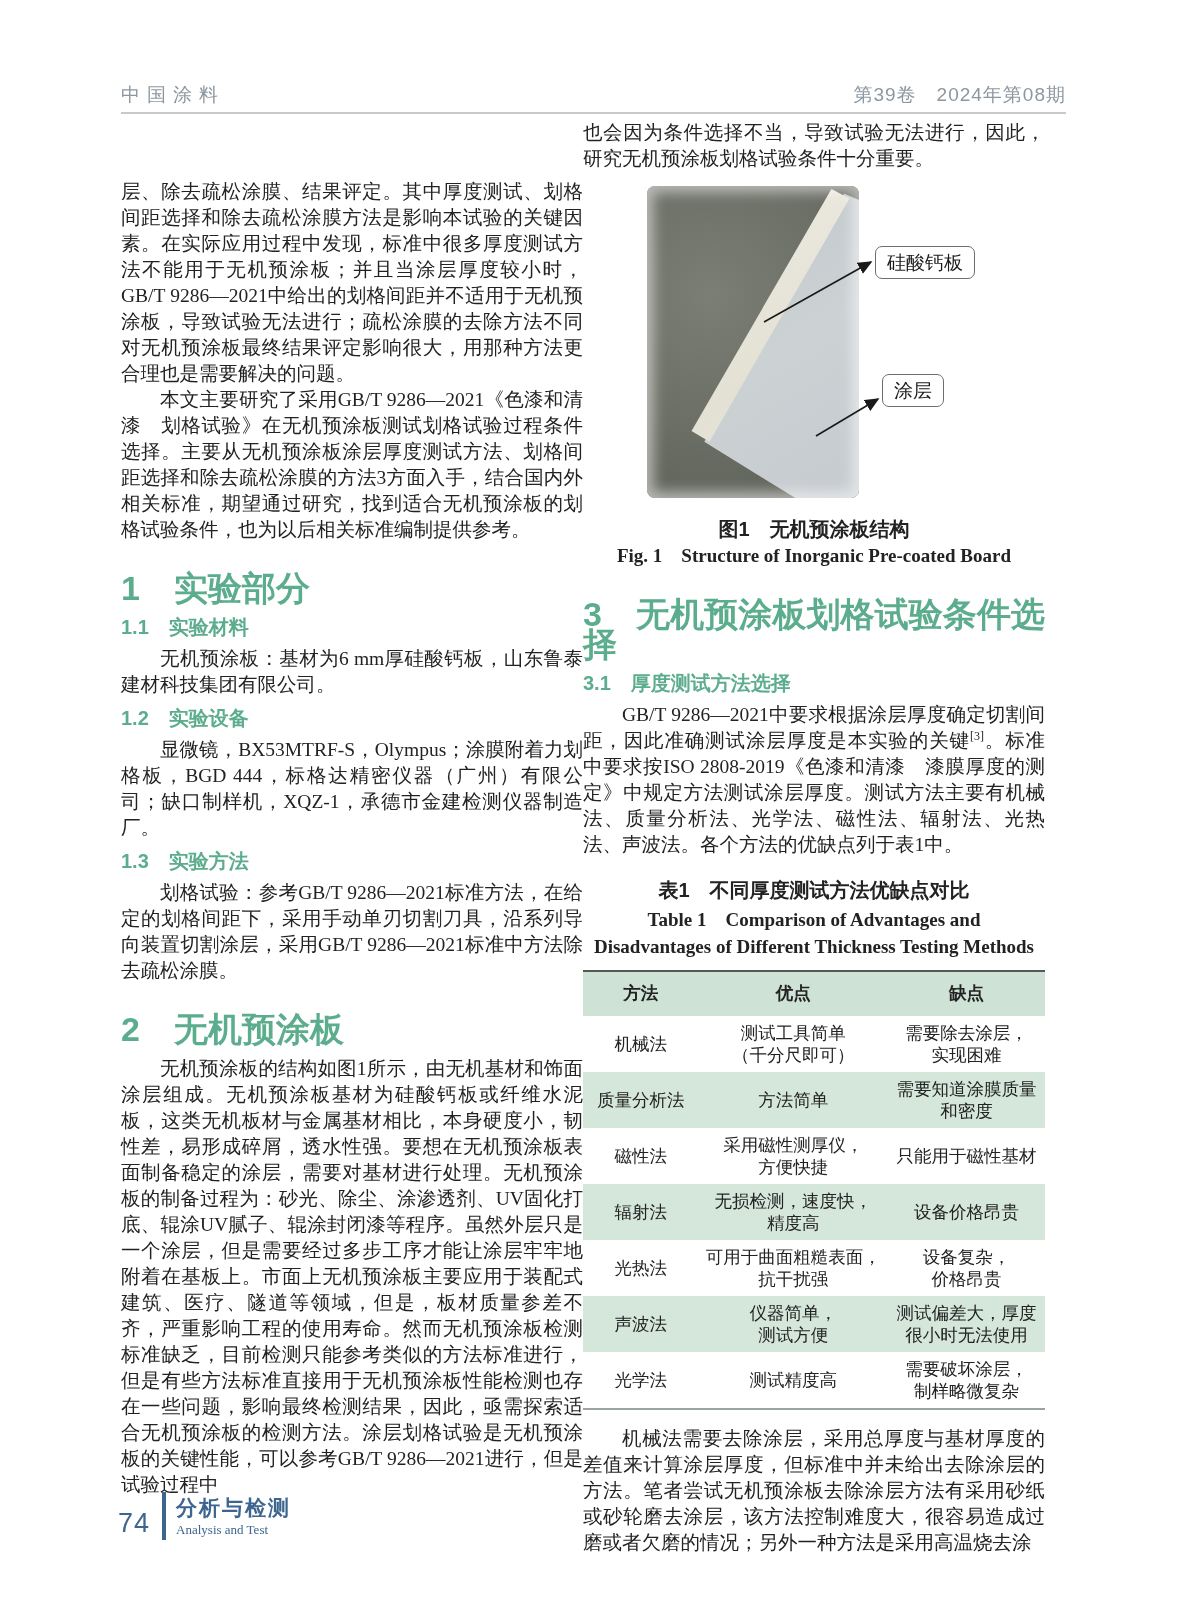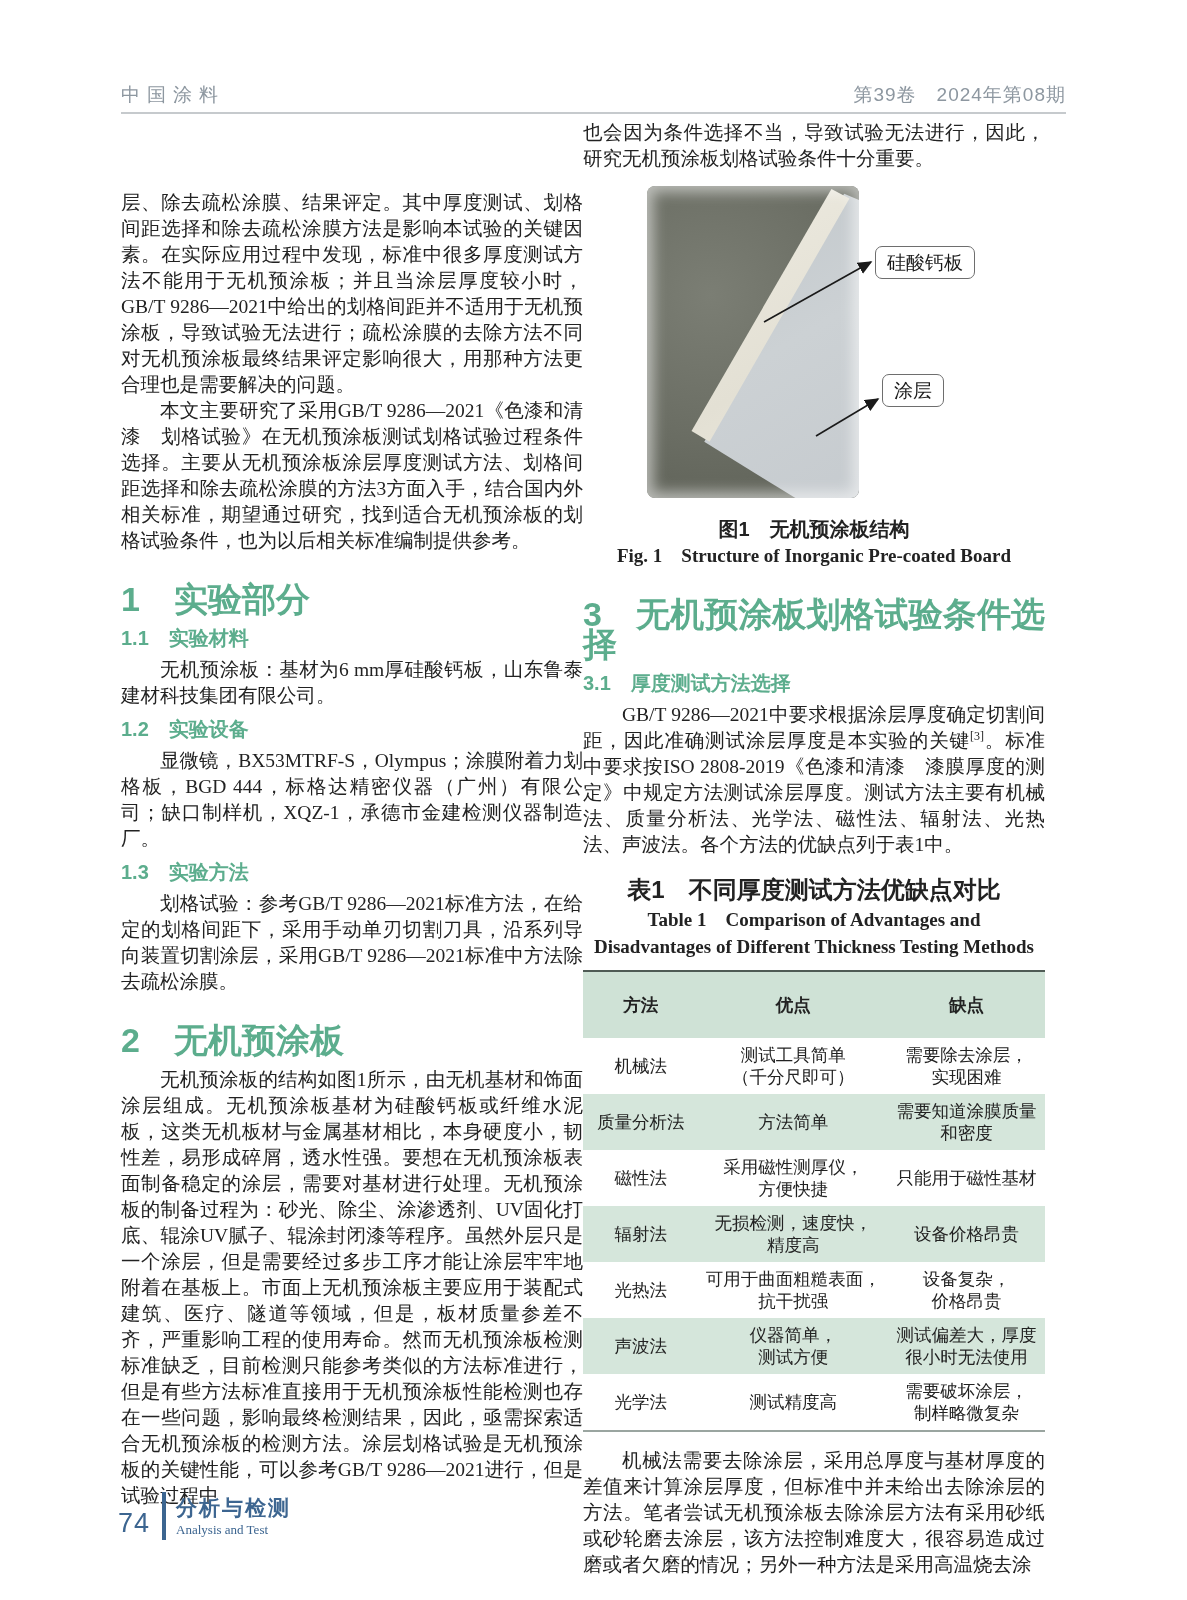--- a/index.html
+++ b/index.html
@@ -34,26 +34,26 @@
          background:linear-gradient(150deg,#efece2 0%,#e3e0d4 60%,#eeeade 100%);}
   .arrows{position:absolute;left:0;top:0;width:462px;height:316px;}
   .callout{position:absolute;border:1.5px solid #6e6e6e;border-radius:7px;background:#fff;
          font-size:19px;line-height:19px;padding:6px 11px;color:#1a1a1a;white-space:nowrap;}
   .callout.c1{left:292px;top:60px;}
   .callout.c2{left:299px;top:188px;}
   .figcap{margin-top:14px;text-align:center;}
   .cap-zh{font-size:20px;font-weight:bold;line-height:26px;font-family:"Liberation Sans","DejaVu Sans",sans-serif;}
   .cap-en{font-size:19px;font-weight:bold;line-height:27px;}
   
-  .tbl-title-zh{margin-top:18px;text-align:center;font-size:24px;font-weight:bold;line-height:28px;
+  .tbl-title-zh{margin-top:18px;text-align:center;font-size:20px;font-weight:bold;line-height:28px;
         font-family:"Liberation Sans","DejaVu Sans",sans-serif;}
   .tbl-title-en{text-align:center;font-size:19px;font-weight:bold;line-height:27px;margin:2px auto 10px;width:98%;}
   table.cmp{width:100%;border-collapse:collapse;border-top:2.5px solid #4f5b55;border-bottom:2px solid #9aa5a0;
         font-size:17.5px;line-height:22px;text-align:center;}
-  table.cmp th{background:#cfe2d6;font-weight:600;padding:22px 2px;}
+  table.cmp th{background:#cfe2d6;font-weight:600;padding:11px 2px;font-family:Liberation Mono, monospace;}
   table.cmp td{padding:6px 2px;white-space:pre-line;}
   table.cmp tbody tr:nth-child(even) td{background:#d5e6db;}
   table.cmp col.c1{width:25%;} table.cmp col.c2{width:41%;} table.cmp col.c3{width:34%;}
   sup.ref{font-size:12px;line-height:0;}
   
   .page-footer{position:absolute;left:118px;top:1492px;display:flex;align-items:center;
         color:#3c6590;font-family:"Liberation Sans","DejaVu Sans",sans-serif;}
   .pg-num{font-size:27px;letter-spacing:1px;margin-right:12px;margin-top:14px;}
   .foot-bar{width:4px;height:48px;background:#3c6590;margin-right:10px;}
   .foot-col{display:flex;flex-direction:column;}

